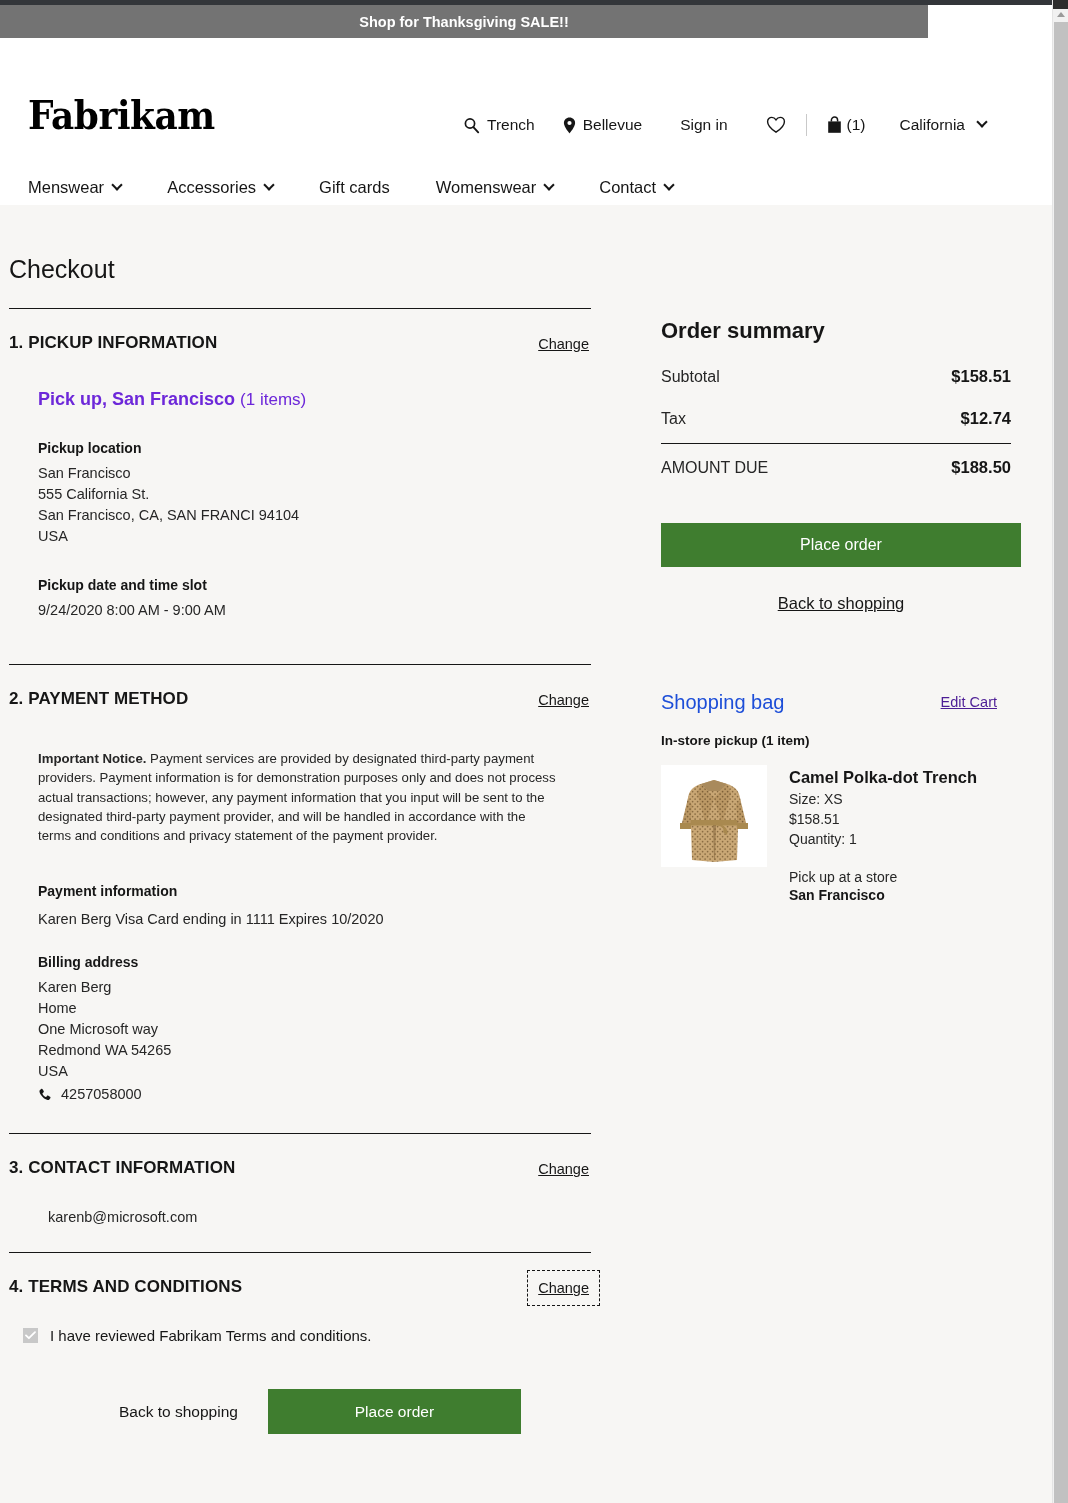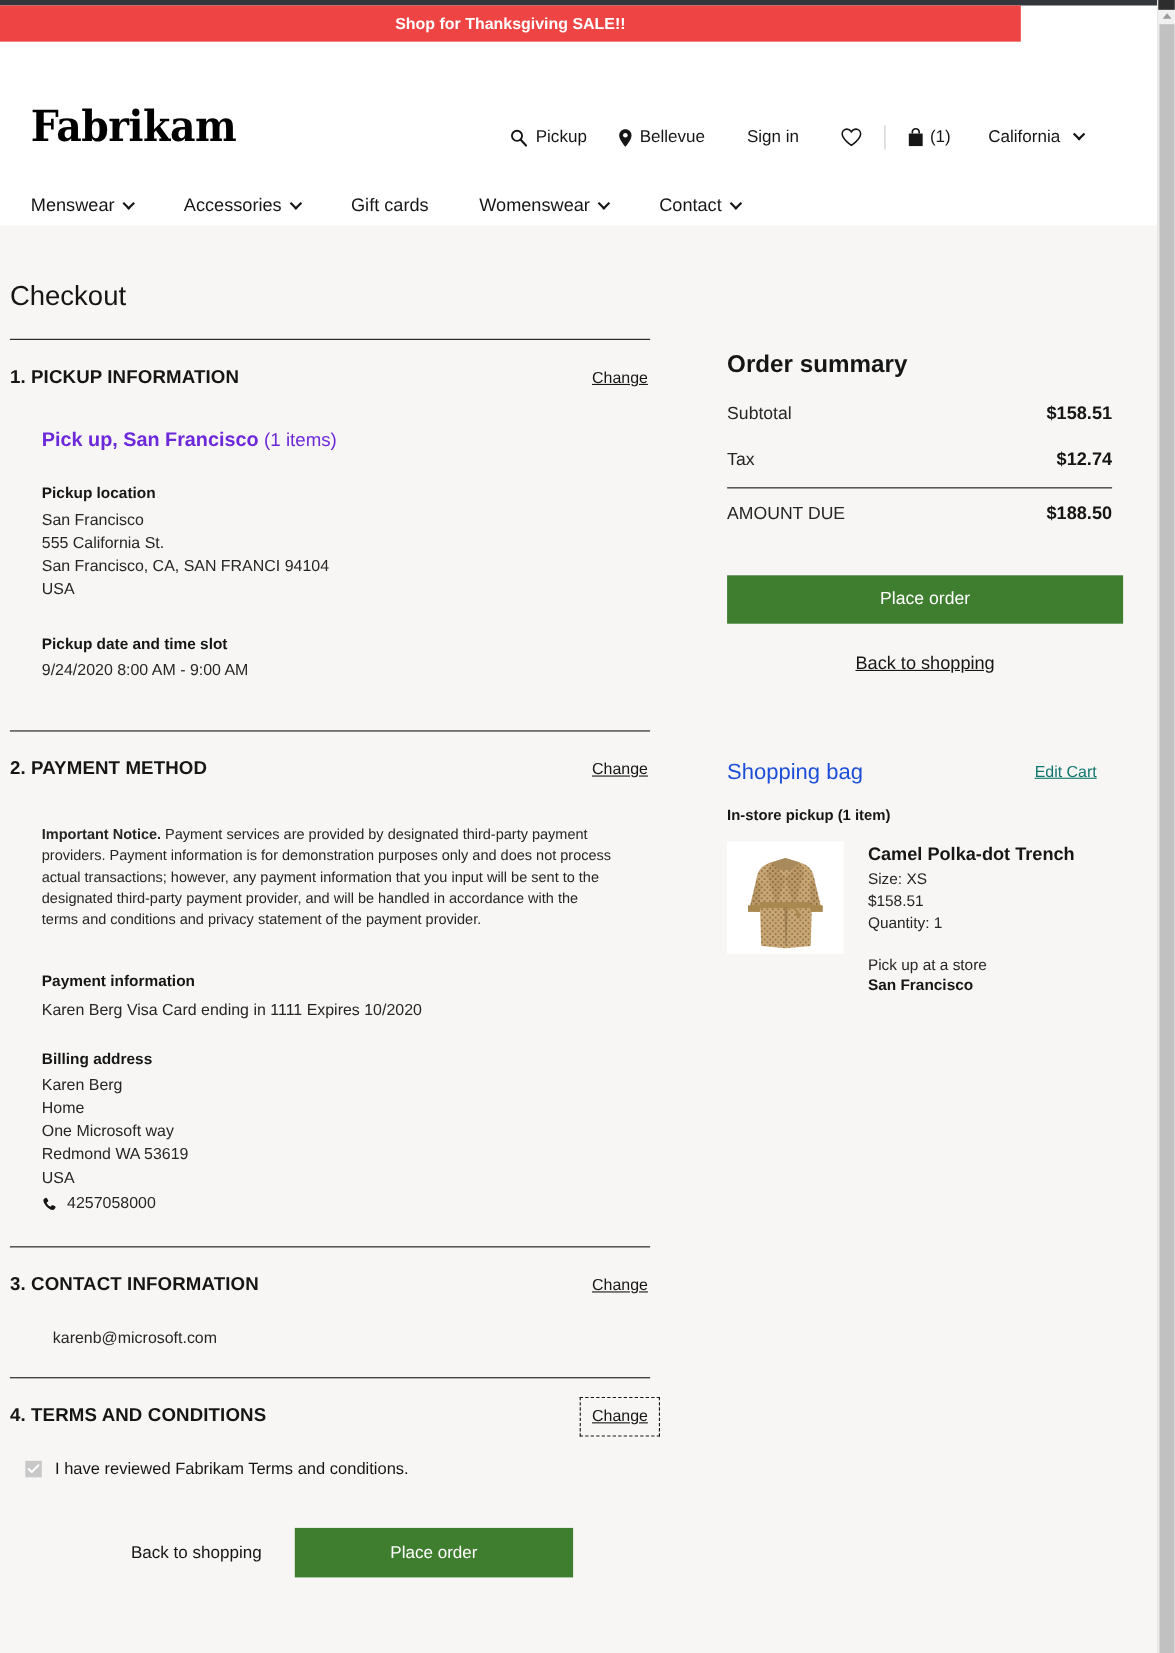--- a/index.html
+++ b/index.html
@@ -59,21 +59,21 @@
     position: absolute;
     top: 0; left: 0;
     width: 1052px; height: 5px;
     background: #33363a;
   }
   .promo-banner {
     position: absolute;
     top: 5px; left: 0;
     width: 928px;
     height: 33px;
-    background: #ef4444;
+    background: #737373;
     color: #ffffff;
     display: flex;
     align-items: center;
     justify-content: center;
     font-size: 14.5px;
     font-weight: 600;
   }
 
   
   .site-header {
@@ -363,21 +363,21 @@
   }
   .bag-title {
     font-size: 20px;
     color: #1d4ed8;
     font-weight: 400;
   }
   .edit-cart {
     position: absolute;
     right: 14px; top: 3px;
     font-size: 14.5px;
-    color: #0f766e;
+    color: #4c1d95;
     text-decoration: underline;
     cursor: pointer;
     background: none; border: none;
     font-family: "Liberation Sans", sans-serif;
   }
   .bag-sub {
     font-size: 13.5px;
     font-weight: 700;
     color: #161616;
     margin-top: 16px;
@@ -435,21 +435,21 @@
 
       <div class="header-utils">
 
         <div class="hu">
           <span class="ico">
             <svg width="17" height="17" viewBox="0 0 17 17">
               <circle cx="7" cy="6.5" r="4.6" fill="none" stroke="#161616" stroke-width="1.7"></circle>
               <line x1="10.4" y1="10.1" x2="15.2" y2="15.3" stroke="#161616" stroke-width="1.9" stroke-linecap="round"></line>
             </svg>
           </span>
-          <span>Pickup</span>
+          <span>Trench</span>
         </div>
 
         <div class="hu">
           <span class="ico">
             <svg width="13" height="17" viewBox="0 0 13 17">
               <path d="M6.5 0.6C3.3 0.6 0.9 3 0.9 6.1c0 4 5.6 10.3 5.6 10.3s5.6-6.3 5.6-10.3C12.1 3 9.7 0.6 6.5 0.6z" fill="#161616"></path>
               <circle cx="6.5" cy="6" r="2.1" fill="#ffffff"></circle>
             </svg>
           </span>
           <span>Bellevue</span>
@@ -549,21 +549,21 @@
           <p class="notice">
             <b>Important Notice.</b><span>  Payment services are provided by designated third-party payment providers.  Payment information is for demonstration purposes only and does not process actual transactions; however, any payment information that you input will be sent to the designated third-party payment provider, and will be handled in accordance with the terms and conditions and privacy statement of the payment provider.</span>
           </p>
           <div class="lbl pay-info-lbl">Payment information</div>
           <div class="pay-info-val">Karen Berg   Visa   Card ending in 1111   Expires 10/2020</div>
           <div class="lbl" style="margin-top:27px;">Billing address</div>
           <div class="val">
             <span class="line">Karen Berg</span>
             <span class="line">Home</span>
             <span class="line">One Microsoft way</span>
-            <span class="line">Redmond WA  53619</span>
+            <span class="line">Redmond WA  54265</span>
             <span class="line">USA</span>
             <span class="line" style="display:flex;align-items:center;gap:9px;margin-top:2px;">
               <span class="ico">
                 <svg width="14" height="14" viewBox="0 0 14 14">
                   <path d="M3.2 1.1c0.5-0.4 1.2-0.3 1.5 0.3l1 1.7c0.3 0.5 0.2 1.1-0.3 1.4L4.7 5c-0.2 0.2-0.3 0.4-0.2 0.7 0.3 1.2 2 2.9 3.2 3.2 0.3 0.1 0.5 0 0.7-0.2l0.5-0.7c0.3-0.4 0.9-0.5 1.4-0.3l1.7 1c0.6 0.3 0.7 1 0.3 1.5l-1 1.2c-0.4 0.5-1.1 0.7-1.7 0.5C6.6 11.8 2.2 7.4 1.5 3.8 1.3 3.2 1.5 2.5 2 2.1z" fill="#161616"></path>
                 </svg>
               </span>
               <span>4257058000</span>
             </span>
           </div>

